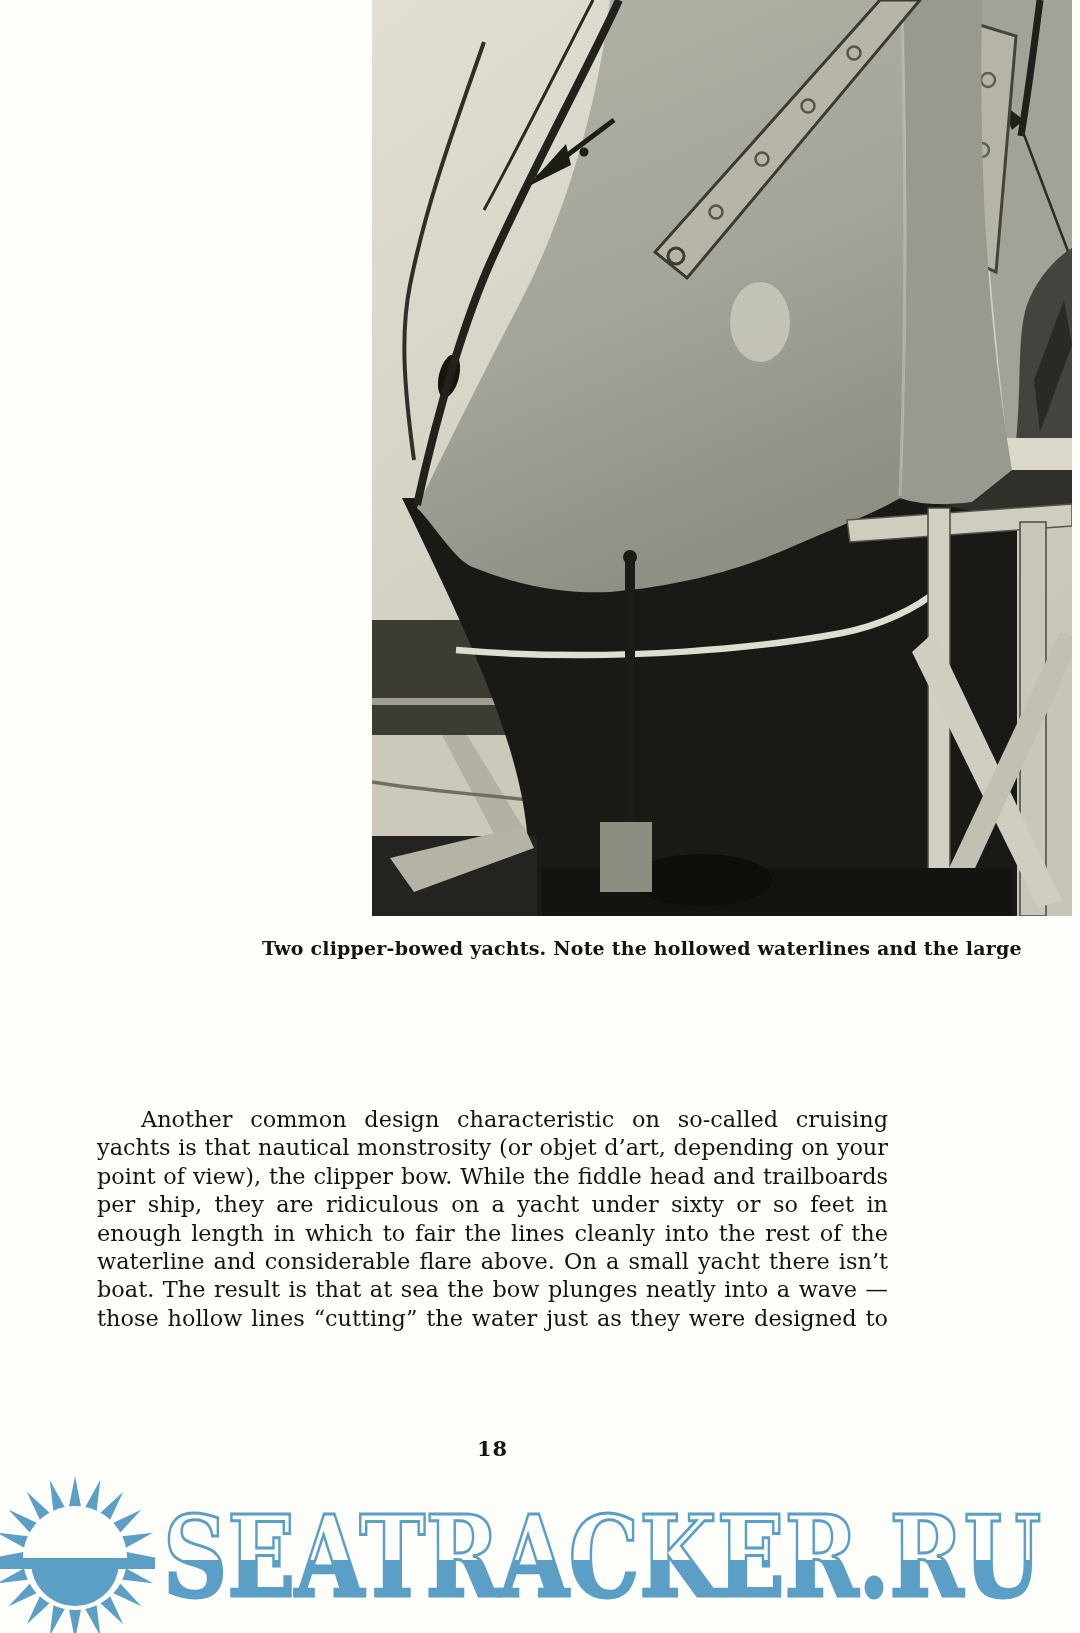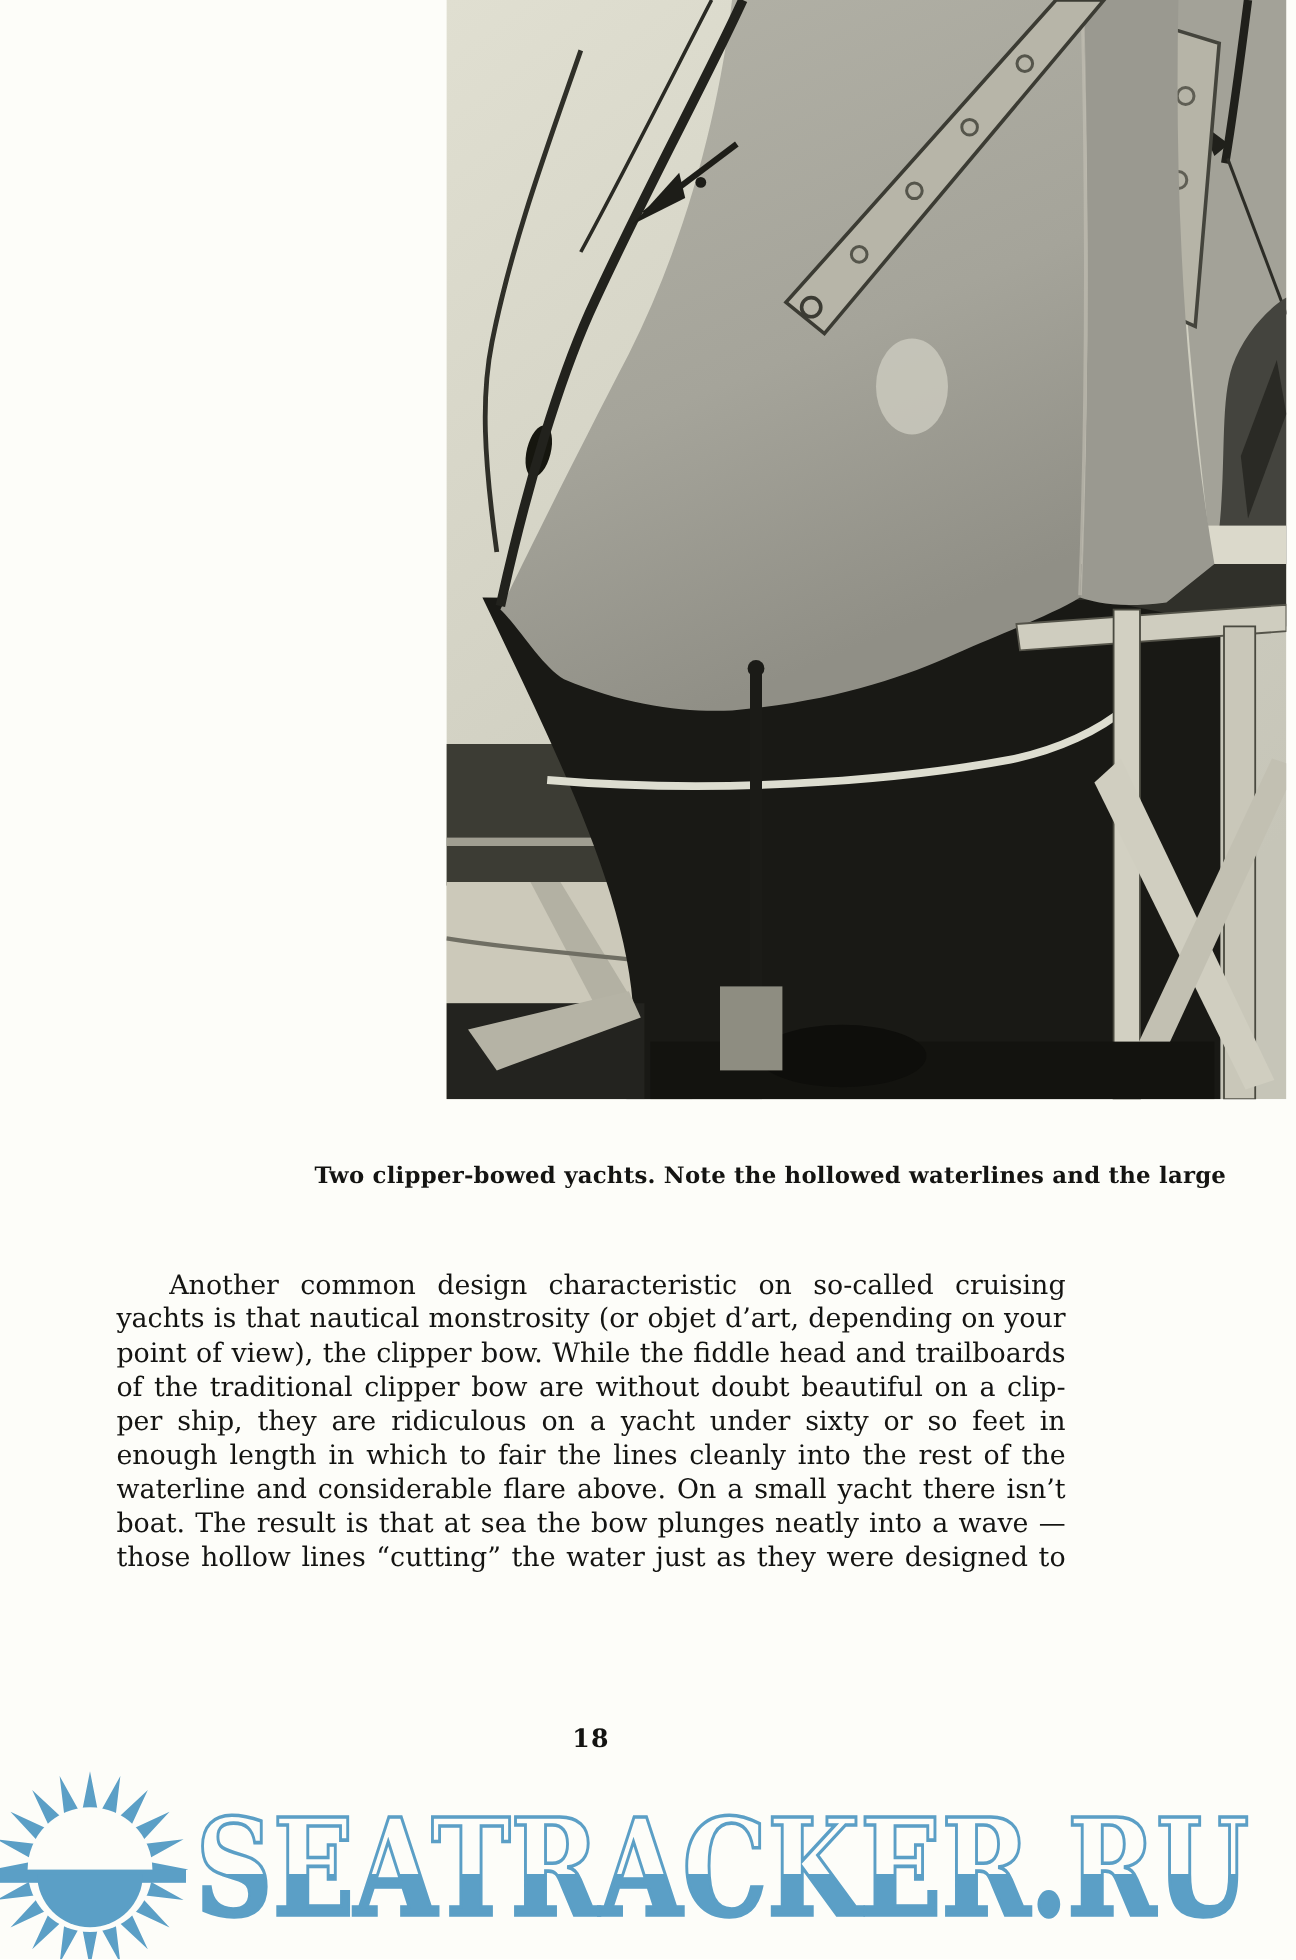--- a/index.html
+++ b/index.html
@@ -3,30 +3,30 @@
 <meta charset="utf-8">
 <style>
   html,body{margin:0;padding:0;background:#ffffff;}
   .page{
     position:relative;width:1080px;height:1633px;margin:0 auto;
     background:#fdfdf9;overflow:hidden;
     font-family:"DejaVu Serif","Liberation Serif",serif;color:#141412;
   }
   .photo{position:absolute;left:372px;top:0;width:700px;height:916px;}
   .caption{
-    position:absolute;left:262px;top:969px;width:697px;
+    position:absolute;left:262px;top:937px;width:697px;
     font-size:19px;font-weight:700;letter-spacing:.2px;
     text-align:justify;text-align-last:justify;white-space:nowrap;
   }
   .bodytext{position:absolute;left:97px;top:1057px;width:791px;font-size:22.4px;}
   .bodytext .ln{
     height:28.4px;line-height:28.4px;
     text-align:justify;text-align-last:justify;white-space:nowrap;
   }
-  .bodytext .ln.indent{padding-left:44px;width:747px;}
+  .bodytext .ln.indent{padding-left:44px;width:747px;margin-top:48px;}
   .pagenum{
     position:absolute;left:97px;top:1423px;width:791px;
     text-align:center;font-size:21px;font-weight:700;letter-spacing:1px;margin-top:13px;
   }
   .watermark{position:absolute;left:0;top:1400px;width:1080px;height:233px;}
 </style>
 </head>
 <body>
 
 <div class="page">
@@ -127,21 +127,20 @@
       <rect x="228" y="822" width="52" height="70" fill="#8e8d81"></rect>
     </g>
   </svg>
 
   <div class="caption">Two clipper-bowed yachts.  Note the hollowed waterlines and the large</div>
 
   <div class="bodytext">
     <div class="ln indent">Another common design characteristic on so-called cruising</div>
     <div class="ln">yachts is that nautical monstrosity (or objet d’art, depending on your</div>
     <div class="ln">point of view), the clipper bow. While the fiddle head and trailboards</div>
-    <div class="ln">of the traditional clipper bow are without doubt beautiful on a clip-</div>
     <div class="ln">per ship, they are ridiculous on a yacht under sixty or so feet in</div>
     <div class="ln">enough length in which to fair the lines cleanly into the rest of the</div>
     <div class="ln">waterline and considerable flare above. On a small yacht there isn’t</div>
     <div class="ln">boat. The result is that at sea the bow plunges neatly into a wave —</div>
     <div class="ln">those hollow lines “cutting” the water just as they were designed to</div>
   </div>
 
   <div class="pagenum">18</div>
 
   <svg class="watermark" viewBox="0 0 1080 233" aria-hidden="true">

